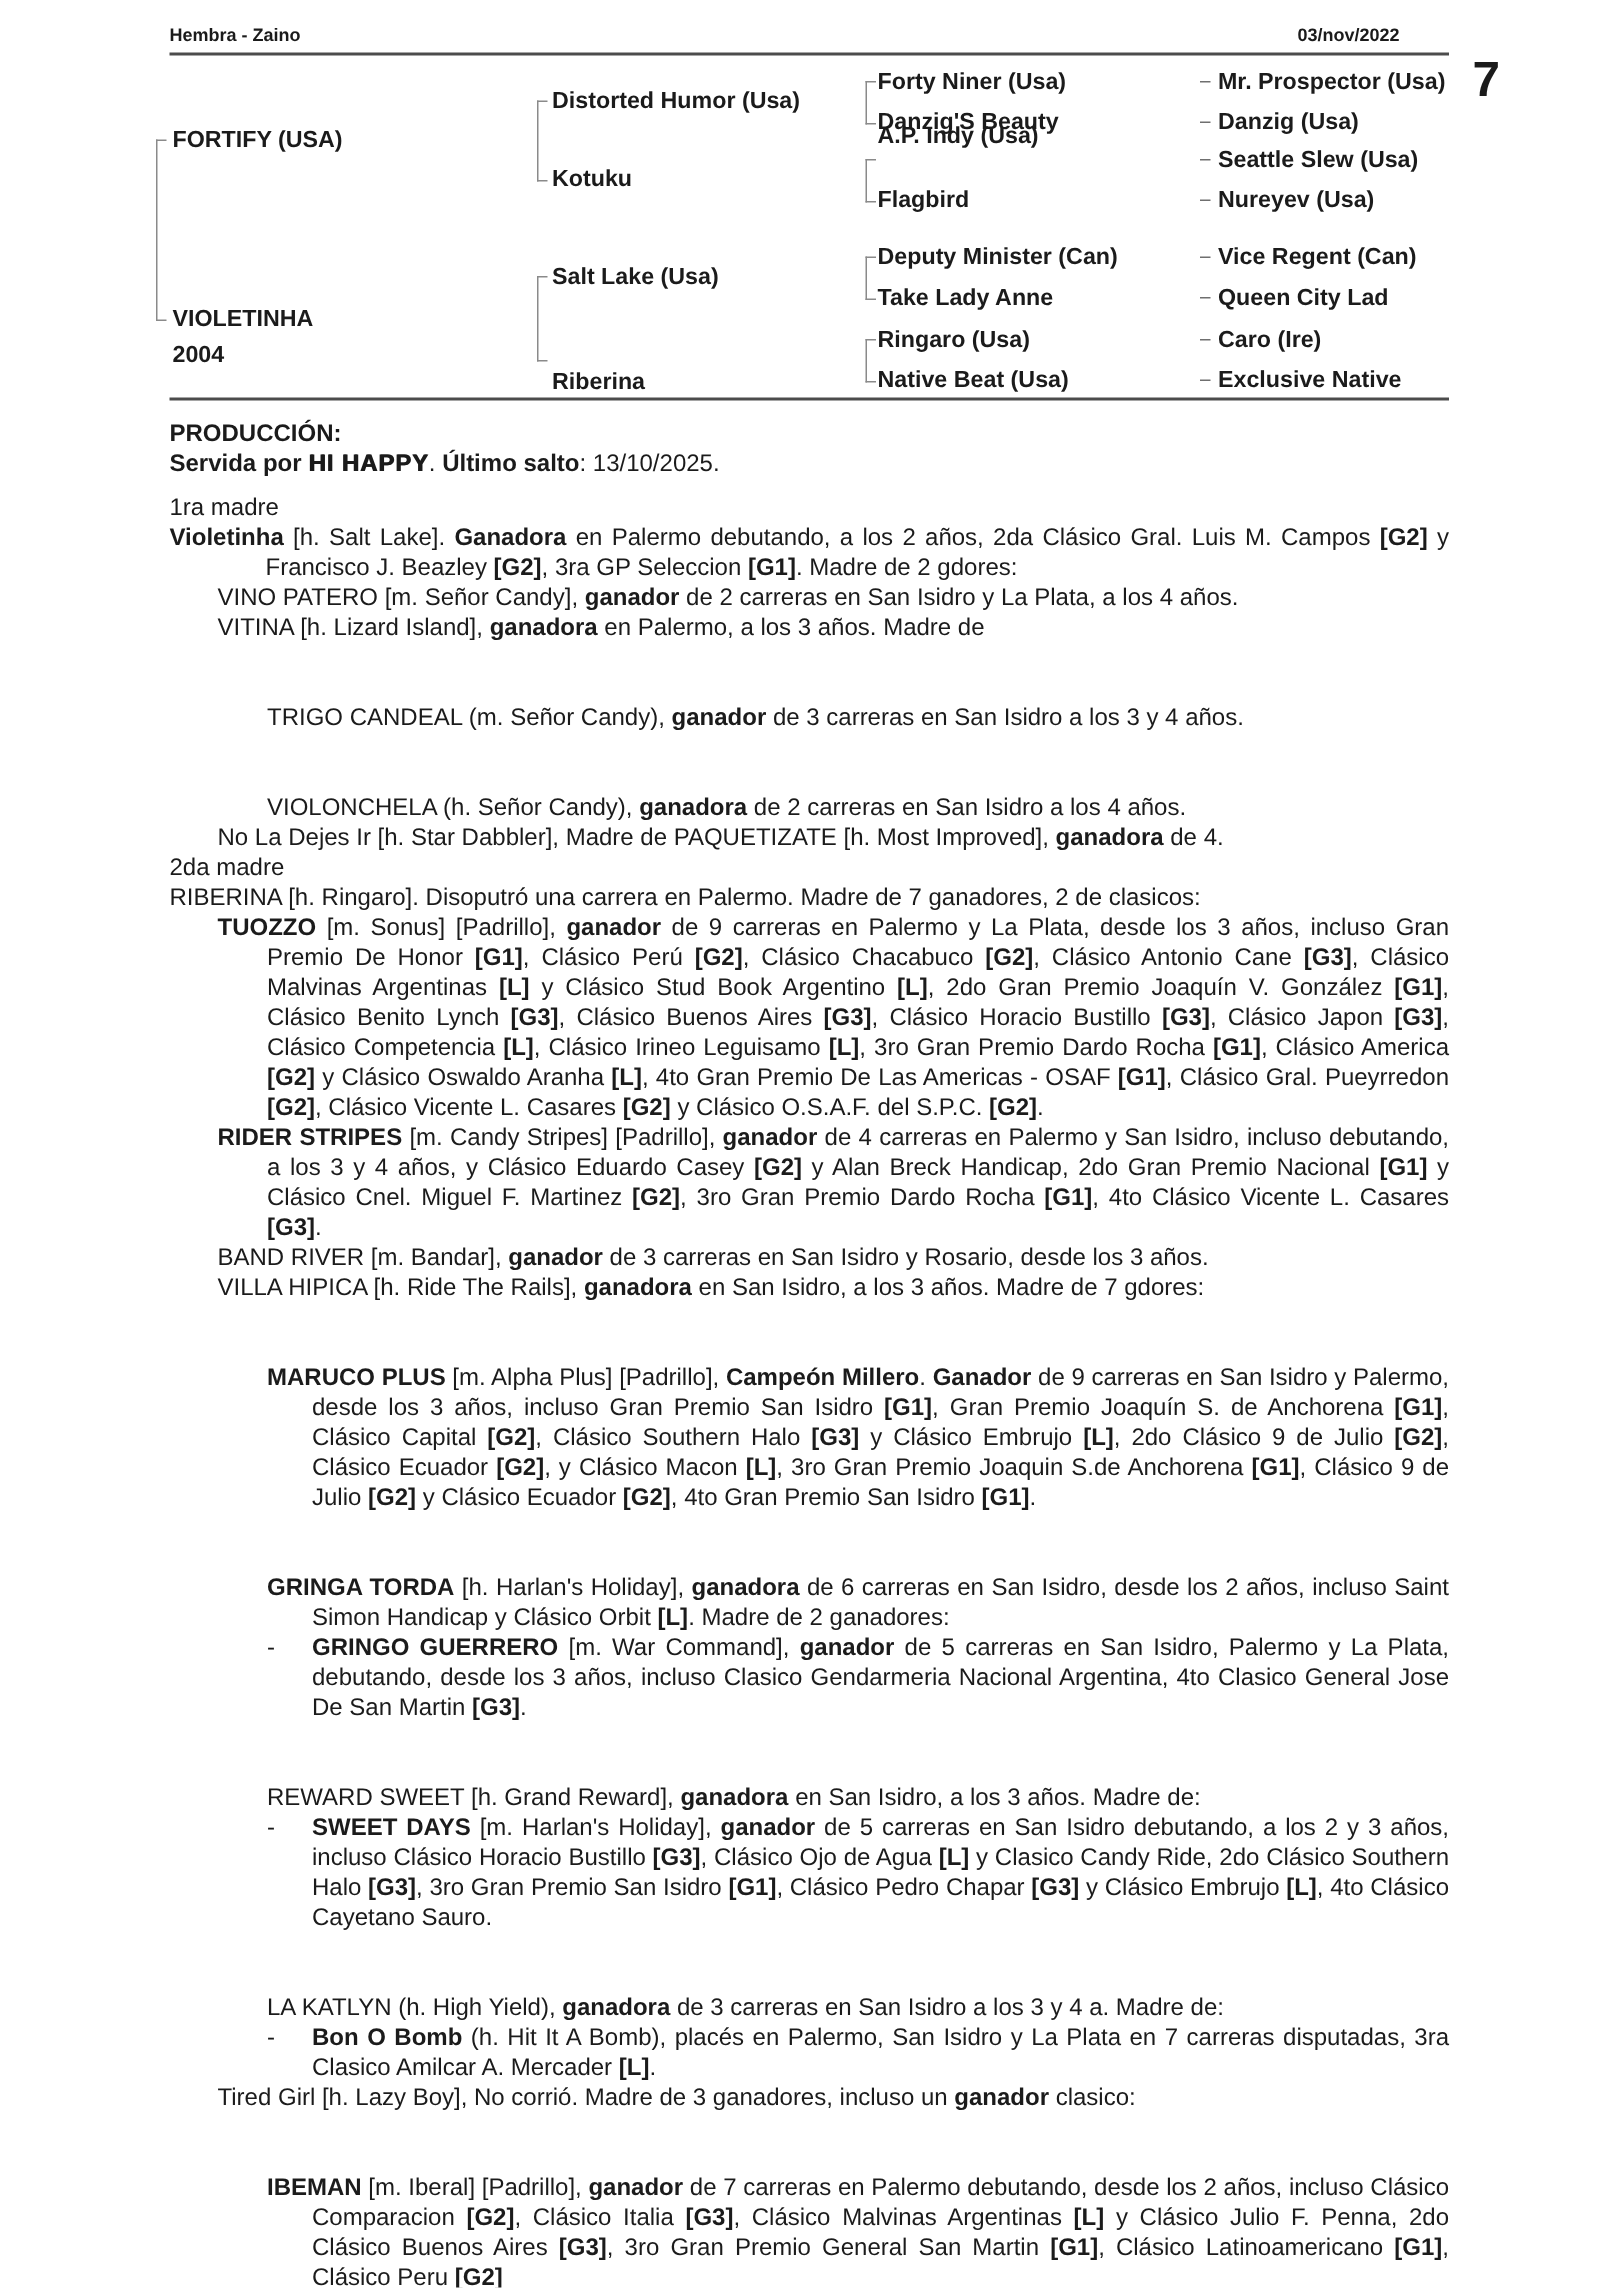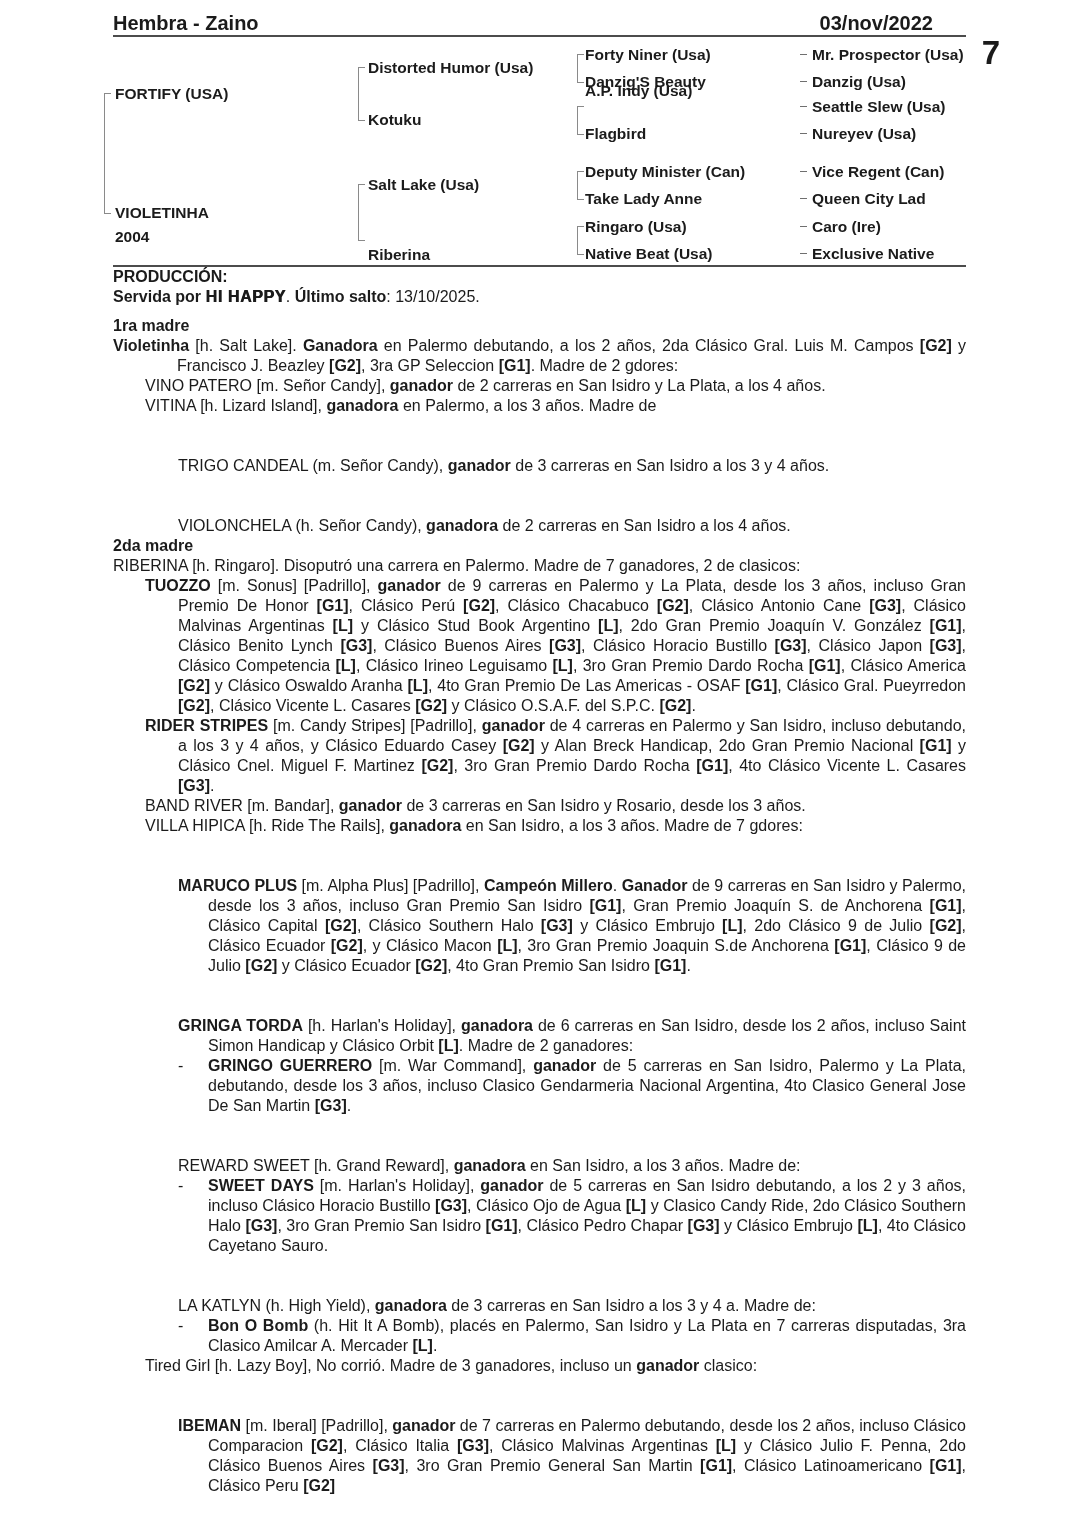--- a/index.html
+++ b/index.html
@@ -14,21 +14,21 @@
     position:absolute;top:36px;right:80px;
     font-size:33px;font-weight:700;line-height:1;
   }
   .content{position:absolute;left:113px;top:0;width:853px;}
   .title{
     padding-top:77px;text-align:center;
     font-size:21px;font-weight:700;line-height:21px;letter-spacing:.5px;
   }
   .header-row{
     display:flex;justify-content:space-between;align-items:flex-start;
-    margin-top:14px;font-size:20px;font-weight:700;line-height:19px;
+    margin-top:14px;font-size:12px;font-weight:700;line-height:19px;
   }
   .header-row .date{padding-right:33px;}
   .rule{border-top:2px solid #4c4c4c;height:0;width:853px;}
   .rule.top{margin-top:2px;}
   
   .pedigree{position:relative;height:228px;width:853px;}
   .pcell{
     position:absolute;font-size:15.5px;font-weight:700;
     line-height:15px;white-space:nowrap;
   }
@@ -37,22 +37,22 @@
     border-left:1px solid #8a8a8a;
     border-top:1px solid #8a8a8a;
     border-bottom:1px solid #8a8a8a;
   }
   .tick{position:absolute;width:7px;height:0;border-top:1.5px solid #6f6f6f;}
   
   .bodytext{font-size:16px;line-height:20px;}
   .b{font-weight:700;}
   .xb{font-weight:700;letter-spacing:.6px;text-shadow:.6px 0 0 currentColor;}
   .campana{margin-top:25px;}
-  .prod{}
-  .heading{font-weight:700;}
+  .prod{margin-top:13px;}
+  .heading{font-weight:400;}
   .h-first{margin-top:9px;}
   .para{text-align:justify;}
   .p0{padding-left:64px;text-indent:-64px;}
   .p1{padding-left:65px;text-indent:-33px;}
   .p2{padding-left:95px;text-indent:-30px;margin-top:40px;}
   .p3{padding-left:95px;position:relative;text-indent:0;}
   .p3 .dash{position:absolute;left:65px;top:0;text-indent:0;}
 </style>
 </head>
 <body>
@@ -126,20 +126,21 @@
         <div><span class="b">Servida por </span><span class="xb">HI HAPPY</span><span>. </span><span class="b">Último salto</span><span>: 13/10/2025.</span></div>
       </div>
 
       <div class="heading h-first">1ra madre</div>
 
       <div class="para p0"><span class="b">Violetinha</span><span> [h. Salt Lake]. </span><span class="b">Ganadora</span><span> en Palermo debutando, a los 2 años, 2da Clásico Gral. Luis M. Campos </span><span class="b">[G2]</span><span> y Francisco J. Beazley </span><span class="b">[G2]</span><span>, 3ra GP Seleccion </span><span class="b">[G1]</span><span>. Madre de 2 gdores:</span></div>
       <div class="para p1"><span>VINO PATERO [m. Señor Candy], </span><span class="b">ganador</span><span> de 2 carreras en San Isidro y La Plata, a los 4 años.</span></div>
       <div class="para p1"><span>VITINA [h. Lizard Island], </span><span class="b">ganadora</span><span> en Palermo, a los 3 años. Madre de</span></div>
       <div class="para p2"><span>TRIGO CANDEAL (m. Señor Candy), </span><span class="b">ganador</span><span> de 3 carreras en San Isidro a los 3 y 4 años.</span></div>
       <div class="para p2"><span>VIOLONCHELA (h. Señor Candy), </span><span class="b">ganadora</span><span> de 2 carreras en San Isidro a los 4 años.</span></div>
+      <div class="para p1"><span>No La Dejes Ir [h. Star Dabbler], Madre de PAQUETIZATE [h. Most Improved], </span><span class="b">ganadora</span><span> de 4.</span></div>
 
       <div class="heading">2da madre</div>
 
       <div class="para p0"><span>RIBERINA [h. Ringaro]. Disoputró una carrera en Palermo. Madre de 7 ganadores, 2 de clasicos:</span></div>
       <div class="para p1"><span class="b">TUOZZO</span><span> [m. Sonus] [Padrillo], </span><span class="b">ganador</span><span> de 9 carreras en Palermo y La Plata, desde los 3 años, incluso Gran Premio De Honor </span><span class="b">[G1]</span><span>, Clásico Perú </span><span class="b">[G2]</span><span>, Clásico Chacabuco </span><span class="b">[G2]</span><span>, Clásico Antonio Cane </span><span class="b">[G3]</span><span>, Clásico Malvinas Argentinas </span><span class="b">[L]</span><span> y Clásico Stud Book Argentino </span><span class="b">[L]</span><span>, 2do Gran Premio Joaquín V. González </span><span class="b">[G1]</span><span>, Clásico Benito Lynch </span><span class="b">[G3]</span><span>, Clásico Buenos Aires </span><span class="b">[G3]</span><span>, Clásico Horacio Bustillo </span><span class="b">[G3]</span><span>, Clásico Japon </span><span class="b">[G3]</span><span>, Clásico Competencia </span><span class="b">[L]</span><span>, Clásico Irineo Leguisamo </span><span class="b">[L]</span><span>, 3ro Gran Premio Dardo Rocha </span><span class="b">[G1]</span><span>, Clásico America </span><span class="b">[G2]</span><span> y Clásico Oswaldo Aranha </span><span class="b">[L]</span><span>, 4to Gran Premio De Las Americas - OSAF </span><span class="b">[G1]</span><span>, Clásico Gral. Pueyrredon </span><span class="b">[G2]</span><span>, Clásico Vicente L. Casares </span><span class="b">[G2]</span><span> y Clásico O.S.A.F. del S.P.C. </span><span class="b">[G2]</span><span>.</span></div>
       <div class="para p1"><span class="b">RIDER STRIPES</span><span> [m. Candy Stripes] [Padrillo], </span><span class="b">ganador</span><span> de 4 carreras en Palermo y San Isidro, incluso debutando, a los 3 y 4 años, y Clásico Eduardo Casey </span><span class="b">[G2]</span><span> y Alan Breck Handicap, 2do Gran Premio Nacional </span><span class="b">[G1]</span><span> y Clásico Cnel. Miguel F. Martinez </span><span class="b">[G2]</span><span>, 3ro Gran Premio Dardo Rocha </span><span class="b">[G1]</span><span>, 4to Clásico Vicente L. Casares </span><span class="b">[G3]</span><span>.</span></div>
       <div class="para p1"><span>BAND RIVER [m. Bandar], </span><span class="b">ganador</span><span> de 3 carreras en San Isidro y Rosario, desde los 3 años.</span></div>
       <div class="para p1"><span>VILLA HIPICA [h. Ride The Rails], </span><span class="b">ganadora</span><span> en San Isidro, a los 3 años. Madre de 7 gdores:</span></div>
       <div class="para p2"><span class="b">MARUCO PLUS</span><span> [m. Alpha Plus] [Padrillo], </span><span class="b">Campeón Millero</span><span>. </span><span class="b">Ganador</span><span> de 9 carreras en San Isidro y Palermo, desde los 3 años, incluso Gran Premio San Isidro </span><span class="b">[G1]</span><span>, Gran Premio Joaquín S. de Anchorena </span><span class="b">[G1]</span><span>, Clásico Capital </span><span class="b">[G2]</span><span>, Clásico Southern Halo </span><span class="b">[G3]</span><span> y Clásico Embrujo </span><span class="b">[L]</span><span>, 2do Clásico 9 de Julio </span><span class="b">[G2]</span><span>, Clásico Ecuador </span><span class="b">[G2]</span><span>, y Clásico Macon </span><span class="b">[L]</span><span>, 3ro Gran Premio Joaquin S.de Anchorena </span><span class="b">[G1]</span><span>, Clásico 9 de Julio </span><span class="b">[G2]</span><span> y Clásico Ecuador </span><span class="b">[G2]</span><span>, 4to Gran Premio San Isidro </span><span class="b">[G1]</span><span>.</span></div>
       <div class="para p2"><span class="b">GRINGA TORDA</span><span> [h. Harlan's Holiday], </span><span class="b">ganadora</span><span> de 6 carreras en San Isidro, desde los 2 años, incluso Saint Simon Handicap y Clásico Orbit </span><span class="b">[L]</span><span>. Madre de 2 ganadores:</span></div>

